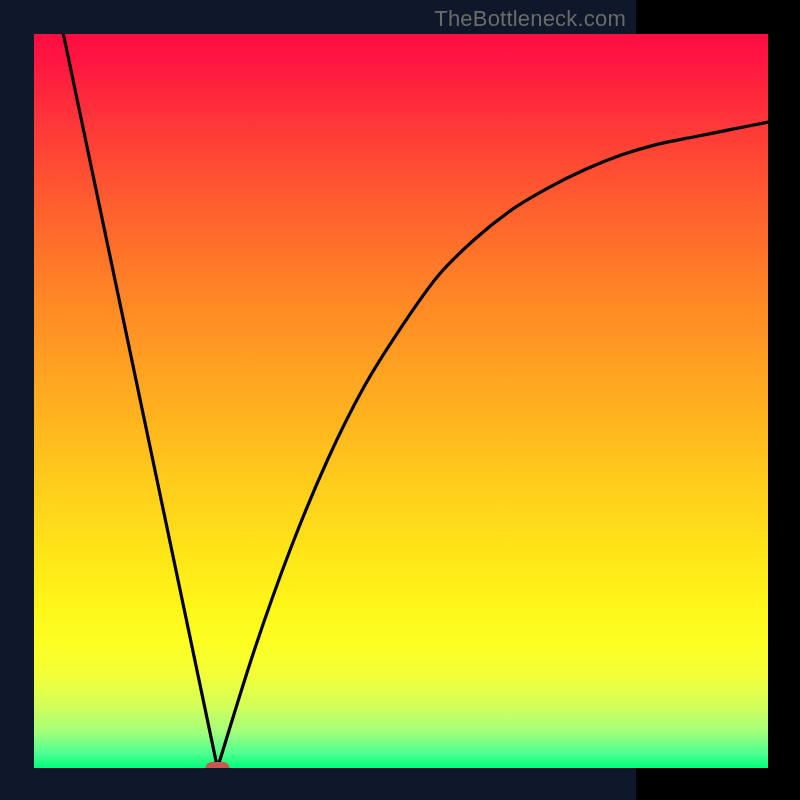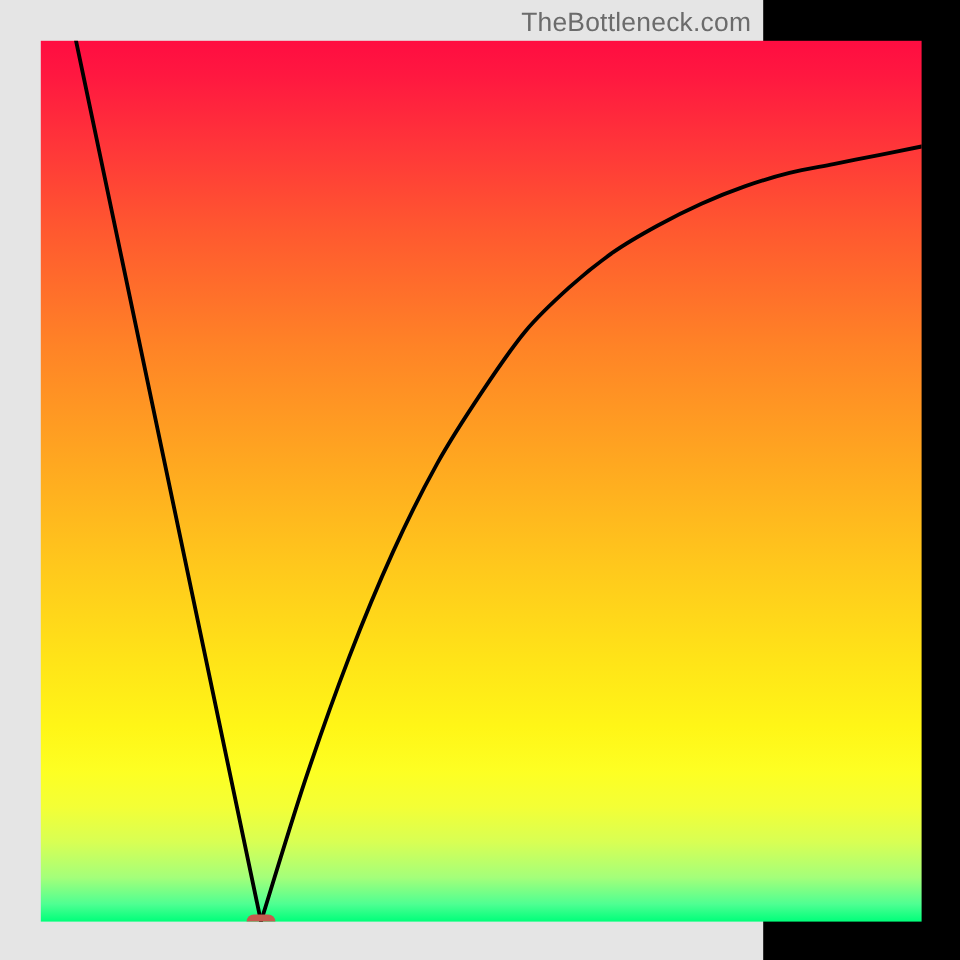--- a/index.html
+++ b/index.html
@@ -8,21 +8,21 @@
     width: 800px;
     height: 800px;
     background: #000;
     overflow: hidden;
     font-family: Arial, Helvetica, sans-serif;
   }
   .frame {
     position: relative;
     width: 636px;
     height: 800px;
-    background: #e5e5e5;
+    background: #0f172a;
   }
   .plot {
     position: absolute;
     left: 34px;
     top: 34px;
     width: 734px;
     height: 734px;
     
     background: linear-gradient(
       to bottom,

